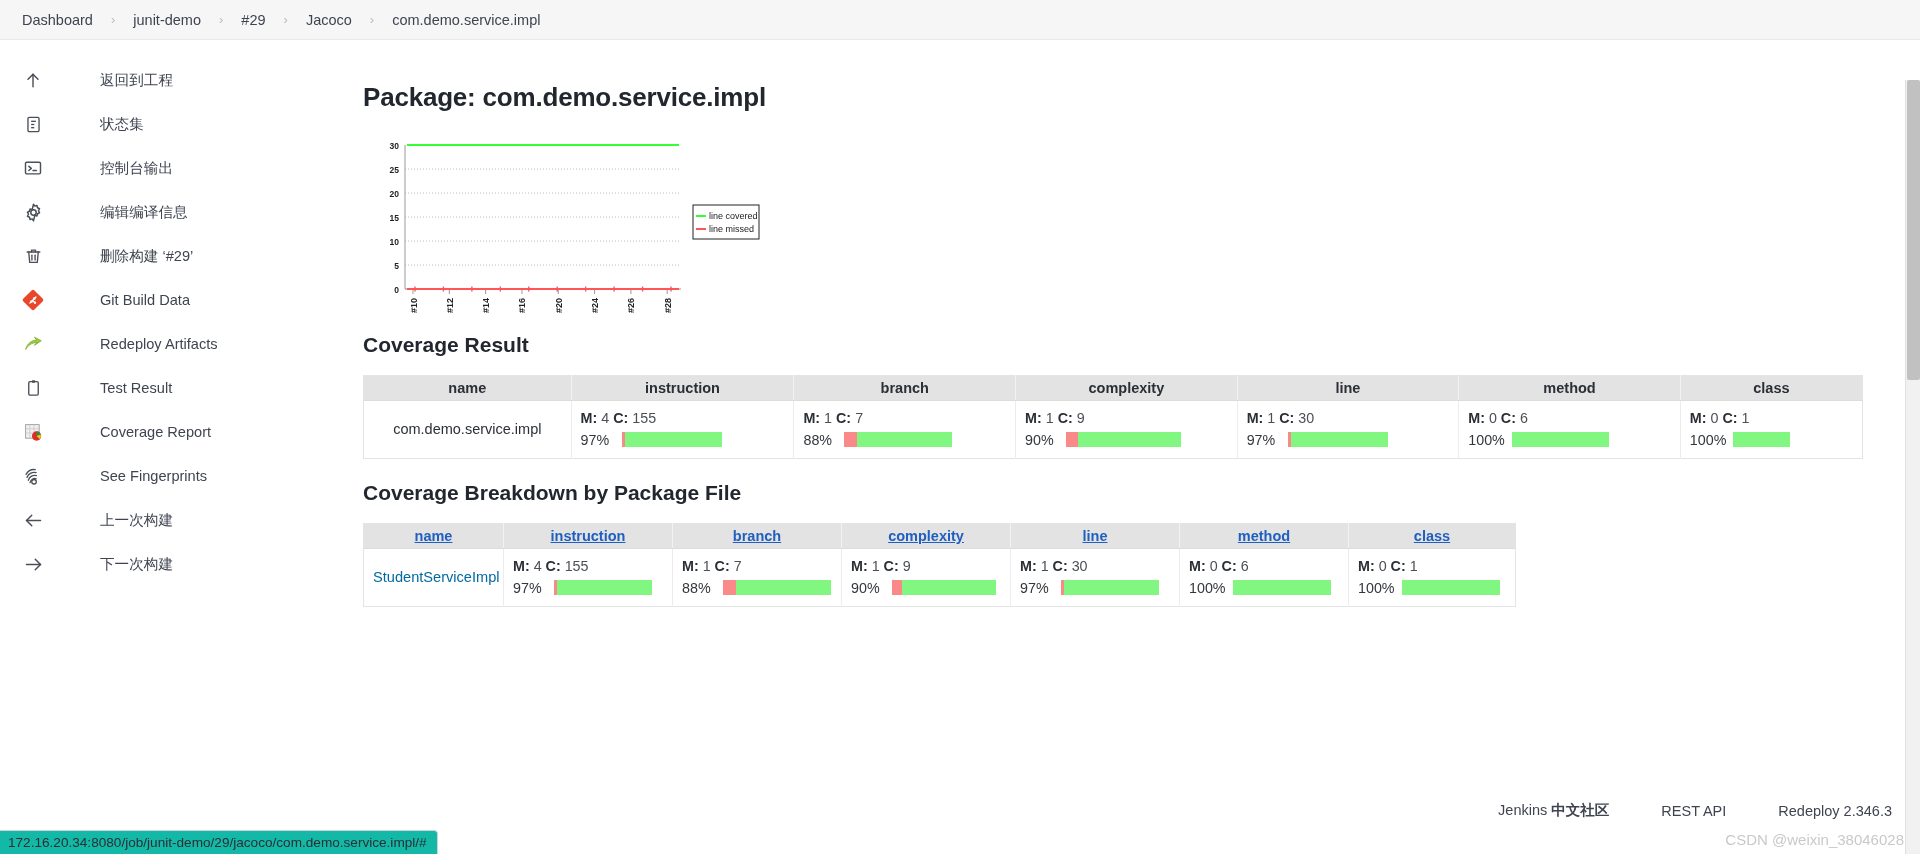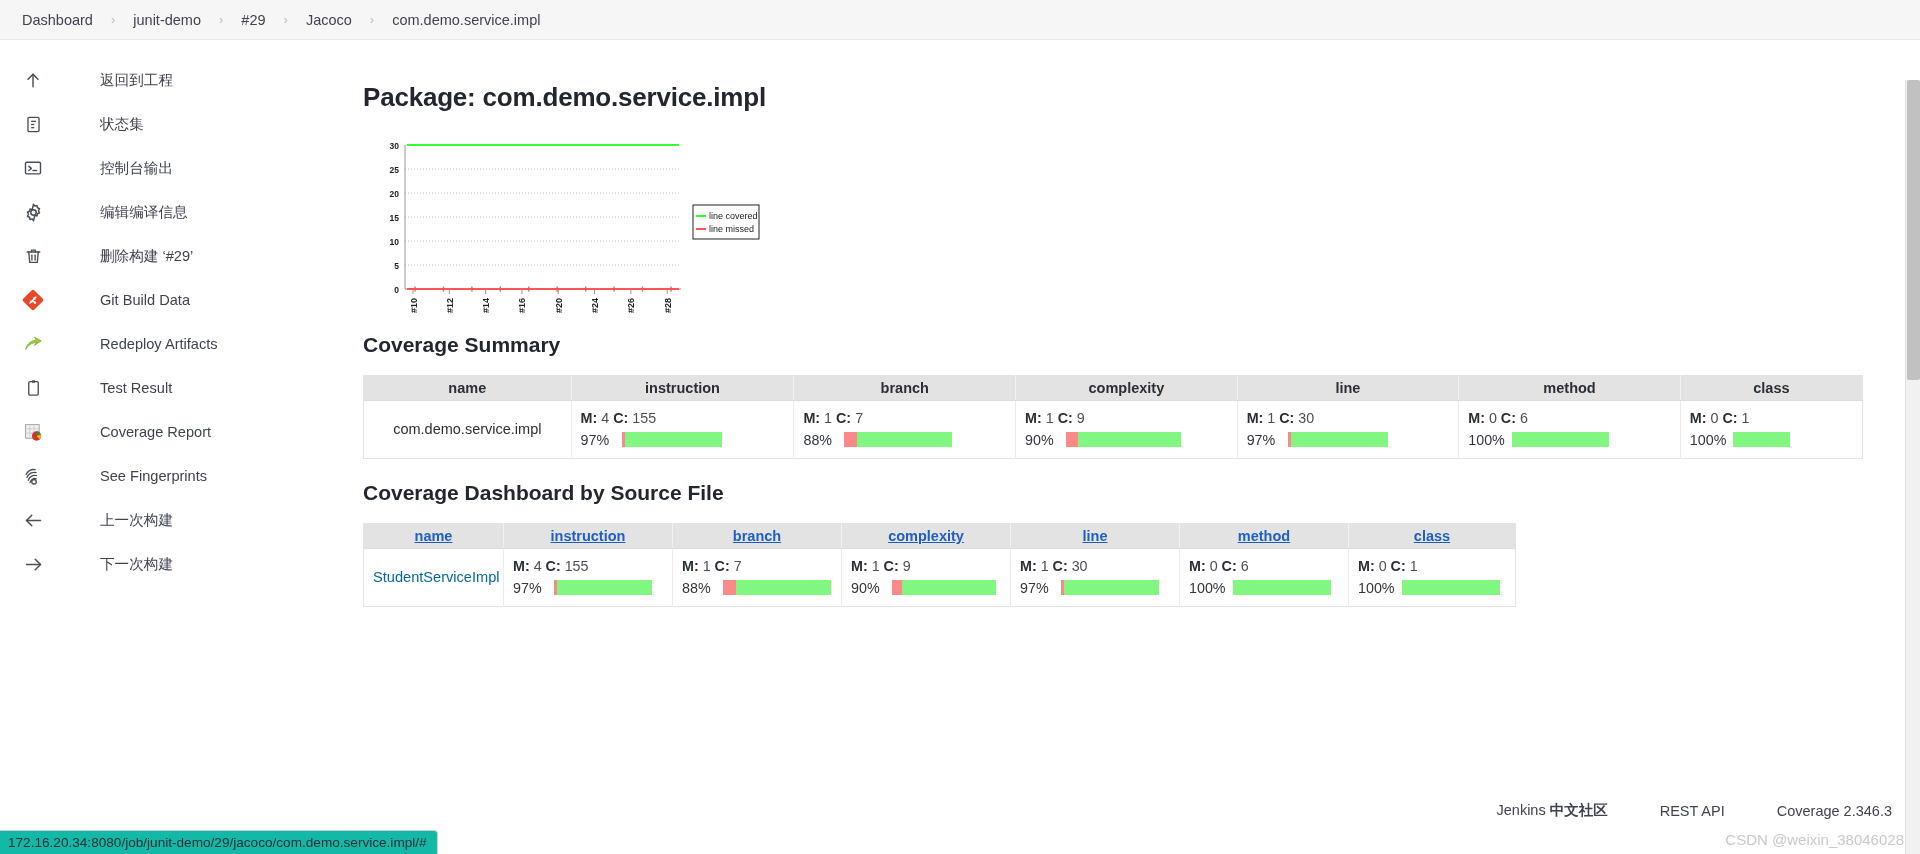--- a/index.html
+++ b/index.html
@@ -437,21 +437,21 @@
           <line x1="279.55555555555554" y1="149.5" x2="279.55555555555554" y2="154.5" stroke="#ff5555" stroke-width="1.4"></line>
           <line x1="308" y1="149.5" x2="308" y2="154.5" stroke="#ff5555" stroke-width="1.4"></line>
           <rect x="330" y="68" width="66" height="34" fill="#fff" stroke="#222" stroke-width="1"></rect>
           <line x1="333" y1="79" x2="343" y2="79" stroke="#33ff33" stroke-width="2"></line>
           <text x="346" y="82.2" font-size="9" fill="#222" font-family="&quot;Liberation Sans&quot;, sans-serif">line covered</text>
           <line x1="333" y1="92" x2="343" y2="92" stroke="#ff5555" stroke-width="2"></line>
           <text x="346" y="95.2" font-size="9" fill="#222" font-family="&quot;Liberation Sans&quot;, sans-serif">line missed</text>
         </svg>
     </div>
 
-    <h2 class="section">Coverage Summary</h2>
+    <h2 class="section">Coverage Result</h2>
 
     <table class="cov" id="summary-table">
       <colgroup>
         <col style="width:163px">
           <col style="width:175px">
           <col style="width:174px">
           <col style="width:174px">
           <col style="width:174px">
           <col style="width:174px">
           <col style="width:143px">
@@ -525,21 +525,21 @@
                 <span class="pct">100%</span>
                 <div class="bar" style="width: 57px;">
                   <div class="cov" style="width: 100%;"></div>
                 </div>
               </div>
             </td>
           </tr>
         </tbody>
     </table>
 
-    <h2 class="section" style="margin-top:22px">Coverage Dashboard by Source File</h2>
+    <h2 class="section" style="margin-top:22px">Coverage Breakdown by Package File</h2>
 
     <table class="cov" id="file-table">
       <colgroup>
         <col style="width:140px">
           <col style="width:169px">
           <col style="width:169px">
           <col style="width:169px">
           <col style="width:169px">
           <col style="width:169px">
           <col style="width:167px">
@@ -616,21 +616,21 @@
                 </div>
               </div>
             </td>
           </tr>
         </tbody>
     </table>
 
     <div id="footer">
       <span class="f-item"><span>Jenkins </span><b>中文社区</b></span>
       <span class="f-item">REST API</span>
-      <span class="f-item static">Coverage 2.346.3</span>
+      <span class="f-item static">Redeploy 2.346.3</span>
     </div>
 
     <div id="watermark">CSDN @weixin_38046028</div>
   </div>
 
   <div id="scrollbar-track">
     <div id="scroll-arrow-up">▲</div>
     <div id="scrollbar-thumb"></div>
 
   </div>

